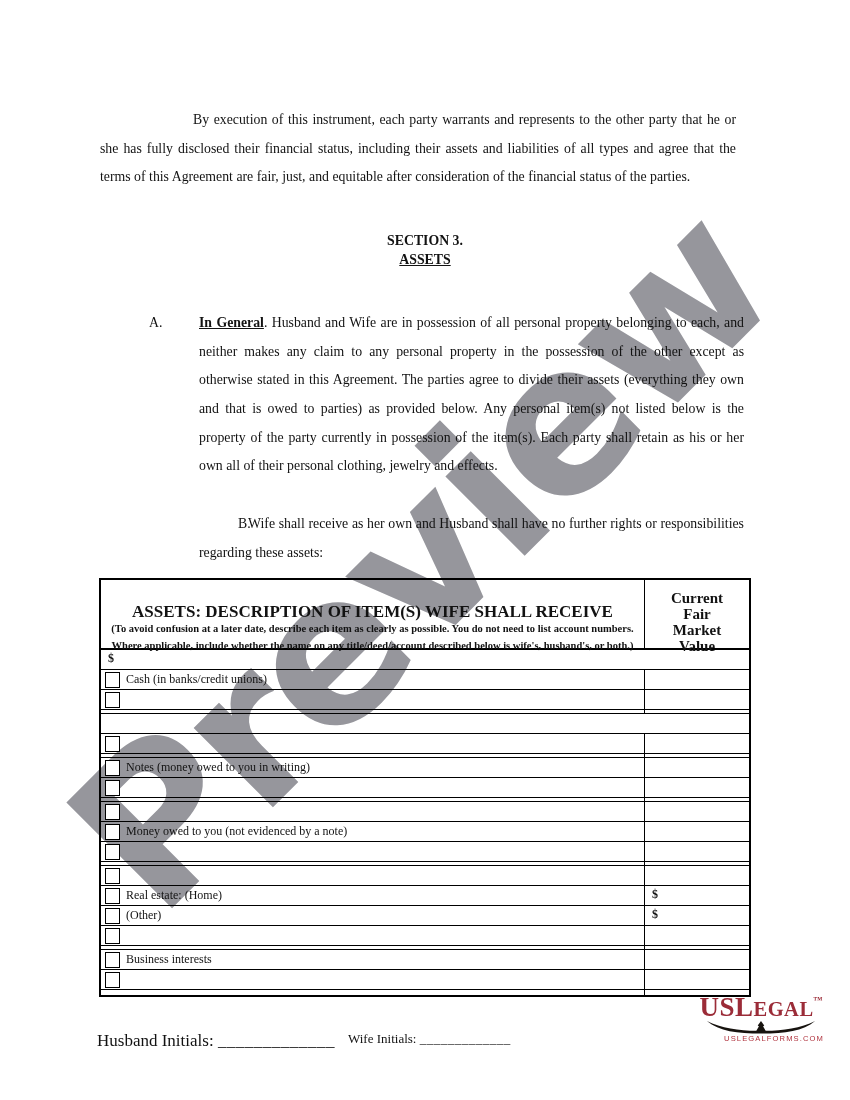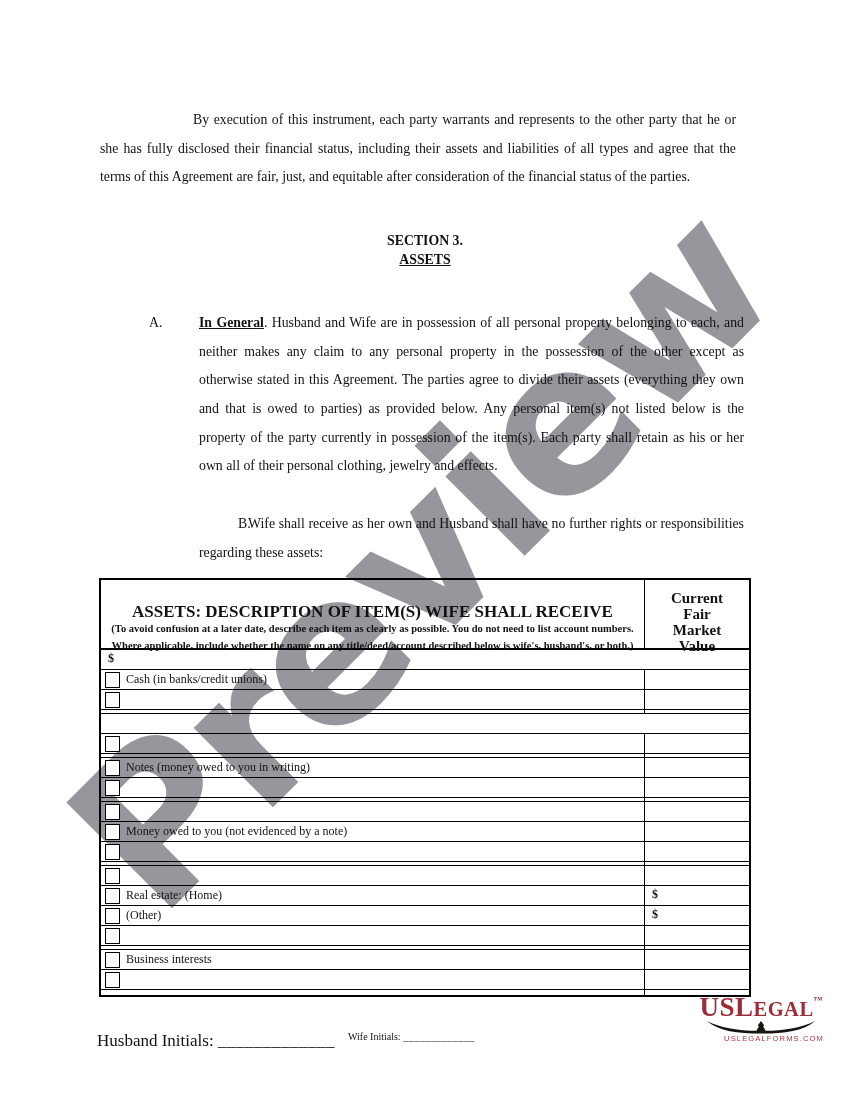--- a/index.html
+++ b/index.html
@@ -40,21 +40,21 @@
   .cell-desc{flex:1 1 auto;border-right:1px solid #000;display:flex;align-items:center;
     box-sizing:border-box;overflow:hidden;}
   .cell-value{width:104px;flex:0 0 104px;box-sizing:border-box;
     font-size:12px;font-weight:bold;padding:1px 0 0 7px;}
   .trow.gap .cell-value,.trow.sliver .cell-value{padding:0;}
   .checkbox{width:13px;height:14px;border:1.6px solid #000;margin-left:4px;
     flex:0 0 auto;background:#fff;}
   .row-label{margin-left:6px;font-size:12px;white-space:nowrap;}
   
   .footer-husband{position:absolute;left:97px;top:1031px;font-size:17px;}
-  .footer-wife{position:absolute;left:348px;top:1031px;font-size:10px;}
+  .footer-wife{position:absolute;left:348px;top:1031px;font-size:13px;}
   .init-line{letter-spacing:.5px;}
   
   .logo{position:absolute;left:698px;top:994px;width:126px;text-align:center;line-height:1;}
   .logo-word{font-weight:bold;font-size:27px;letter-spacing:.5px;white-space:nowrap;
     font-family:"Liberation Serif",serif;}
   .logo-word .part2{font-size:20.5px;}
   .logo-tm{font-size:9px;vertical-align:13px;letter-spacing:0;}
   .logo-eagle svg{display:block;margin:-1px auto 0 auto;}
   .logo-site{font-family:"Liberation Sans",sans-serif;font-weight:normal;font-size:7.6px;
     letter-spacing:1.1px;margin-top:1px;text-align:right;}

